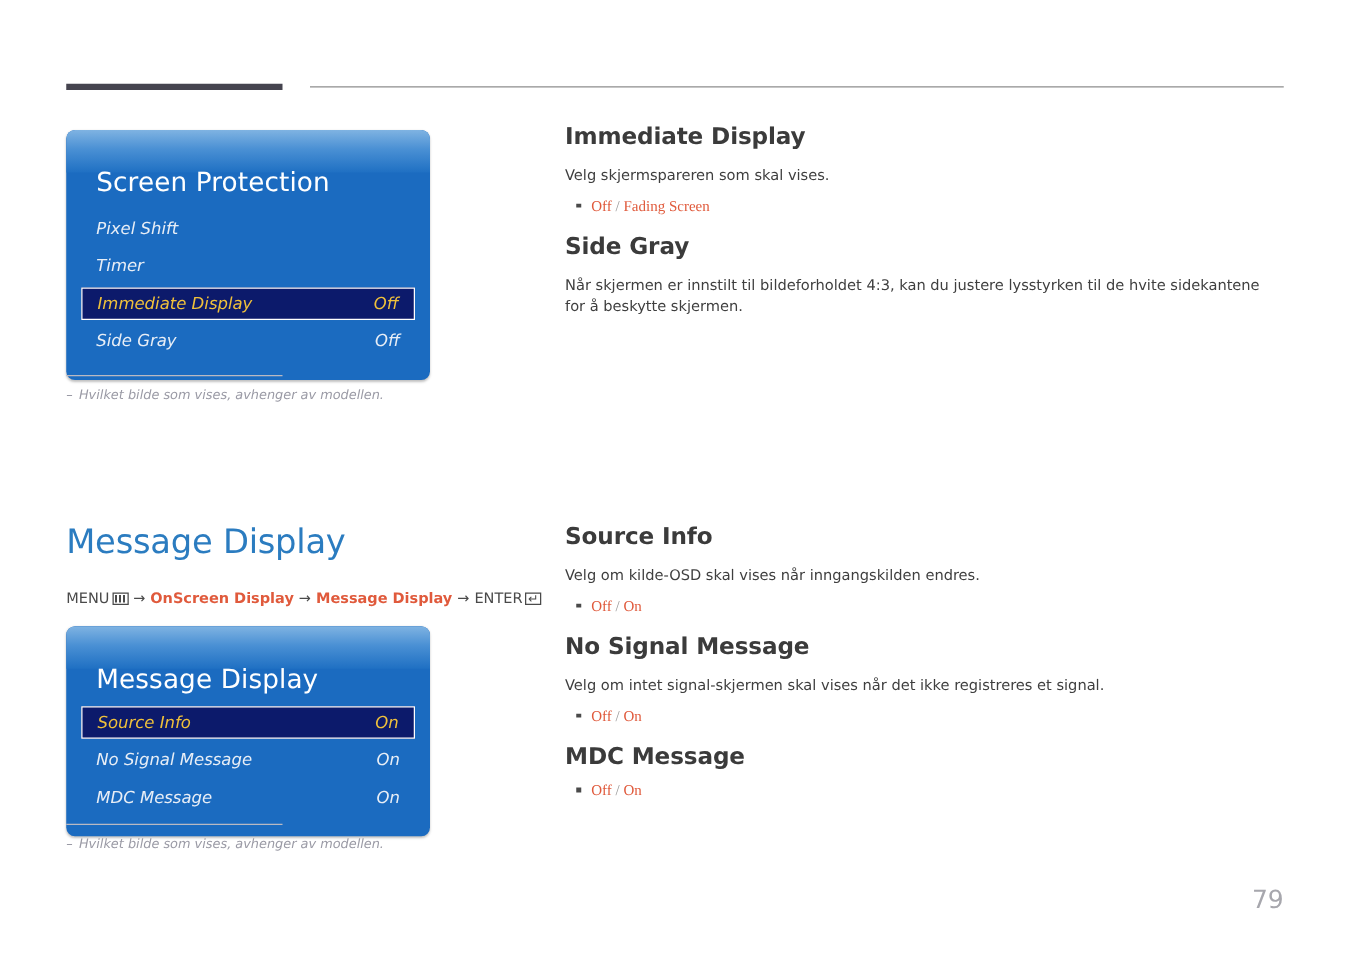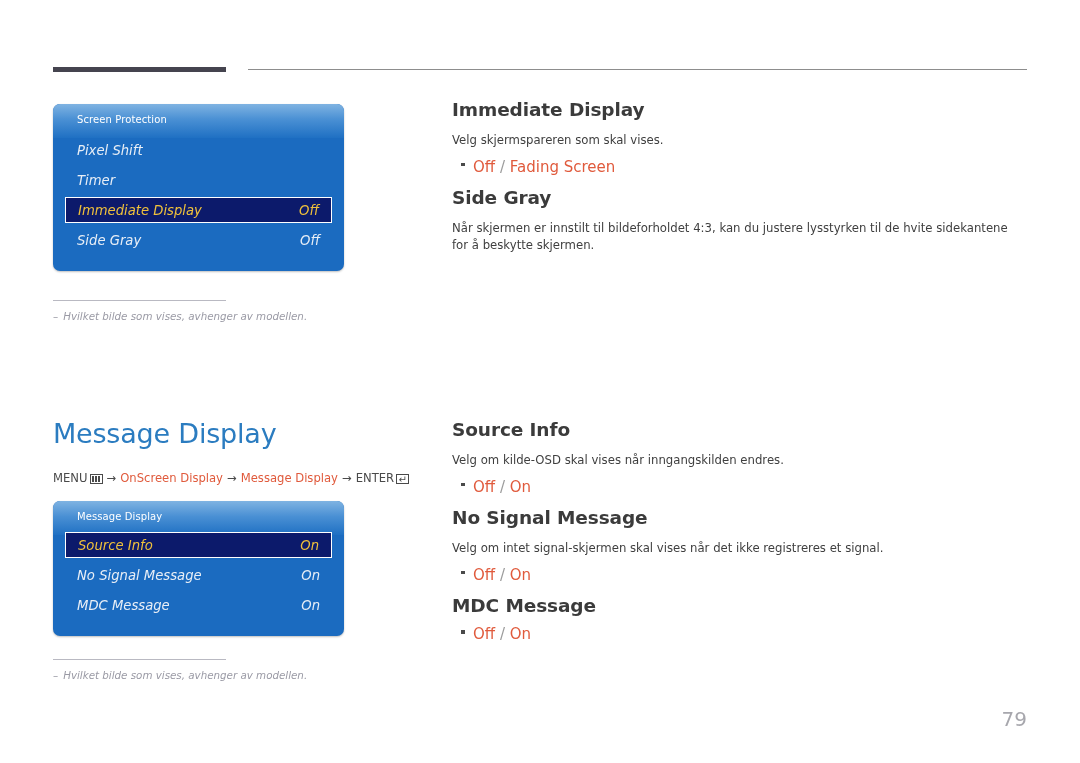--- a/index.html
+++ b/index.html
@@ -46,24 +46,25 @@
   }
   .osd-top-gloss {
     position: absolute;
     left: 0; right: 0; top: 0;
     height: 34px;
     background: linear-gradient(to bottom, #7fb3e2 0%, #4a90d4 45%, #1f70c3 100%);
   }
   .osd-title {
     position: relative;
     z-index: 2;
-    font-size: 10px;
+    font-size: 21px;
     color: #ffffff;
     padding: 10px 0 0 24px;
     letter-spacing: .1px;
+    margin-top: 20px;
   }
   .osd-rows {
     position: relative;
     z-index: 2;
     margin-top: 10px;
     padding-bottom: 16px;
   }
   .osd-row {
     position: relative;
     height: 30px;
@@ -122,21 +123,21 @@
   .breadcrumb {
     position: absolute;
     left: 53px;
     top: 471px;
     font-size: 11.6px;
     color: #4a4a4a;
     white-space: nowrap;
     display: flex;
     align-items: center;
   }
-  .breadcrumb .bc-red { color: #e05a3c; }
+  .breadcrumb .bc-red { color: #e05a3c; font-weight: bold; }
   .breadcrumb .bc-arrow { margin: 0 4px; color: #4a4a4a; }
   .glyph-box {
     display: inline-flex;
     align-items: center;
     justify-content: center;
     border: 1.2px solid #4a4a4a;
     width: 13px;
     height: 10px;
     margin-left: 2px;
     box-sizing: border-box;
@@ -174,21 +175,22 @@
   .r-para {
     font-size: 11.7px;
     color: #3f3f3f;
     line-height: 1.45;
     margin: 12px 0 0 0;
   }
   .r-options {
     margin: 7px 0 0 0;
     padding: 0;
     list-style: none;
-    font-size: 15px;
+    font-size: 12px;
+    font-family: Liberation Serif, serif;
   }
   .r-options li {
     position: relative;
     padding-left: 21px;
     color: #e05a3c;
     line-height: 1.5;
   }
   .r-options li::before {
     content: "";
     position: absolute;

